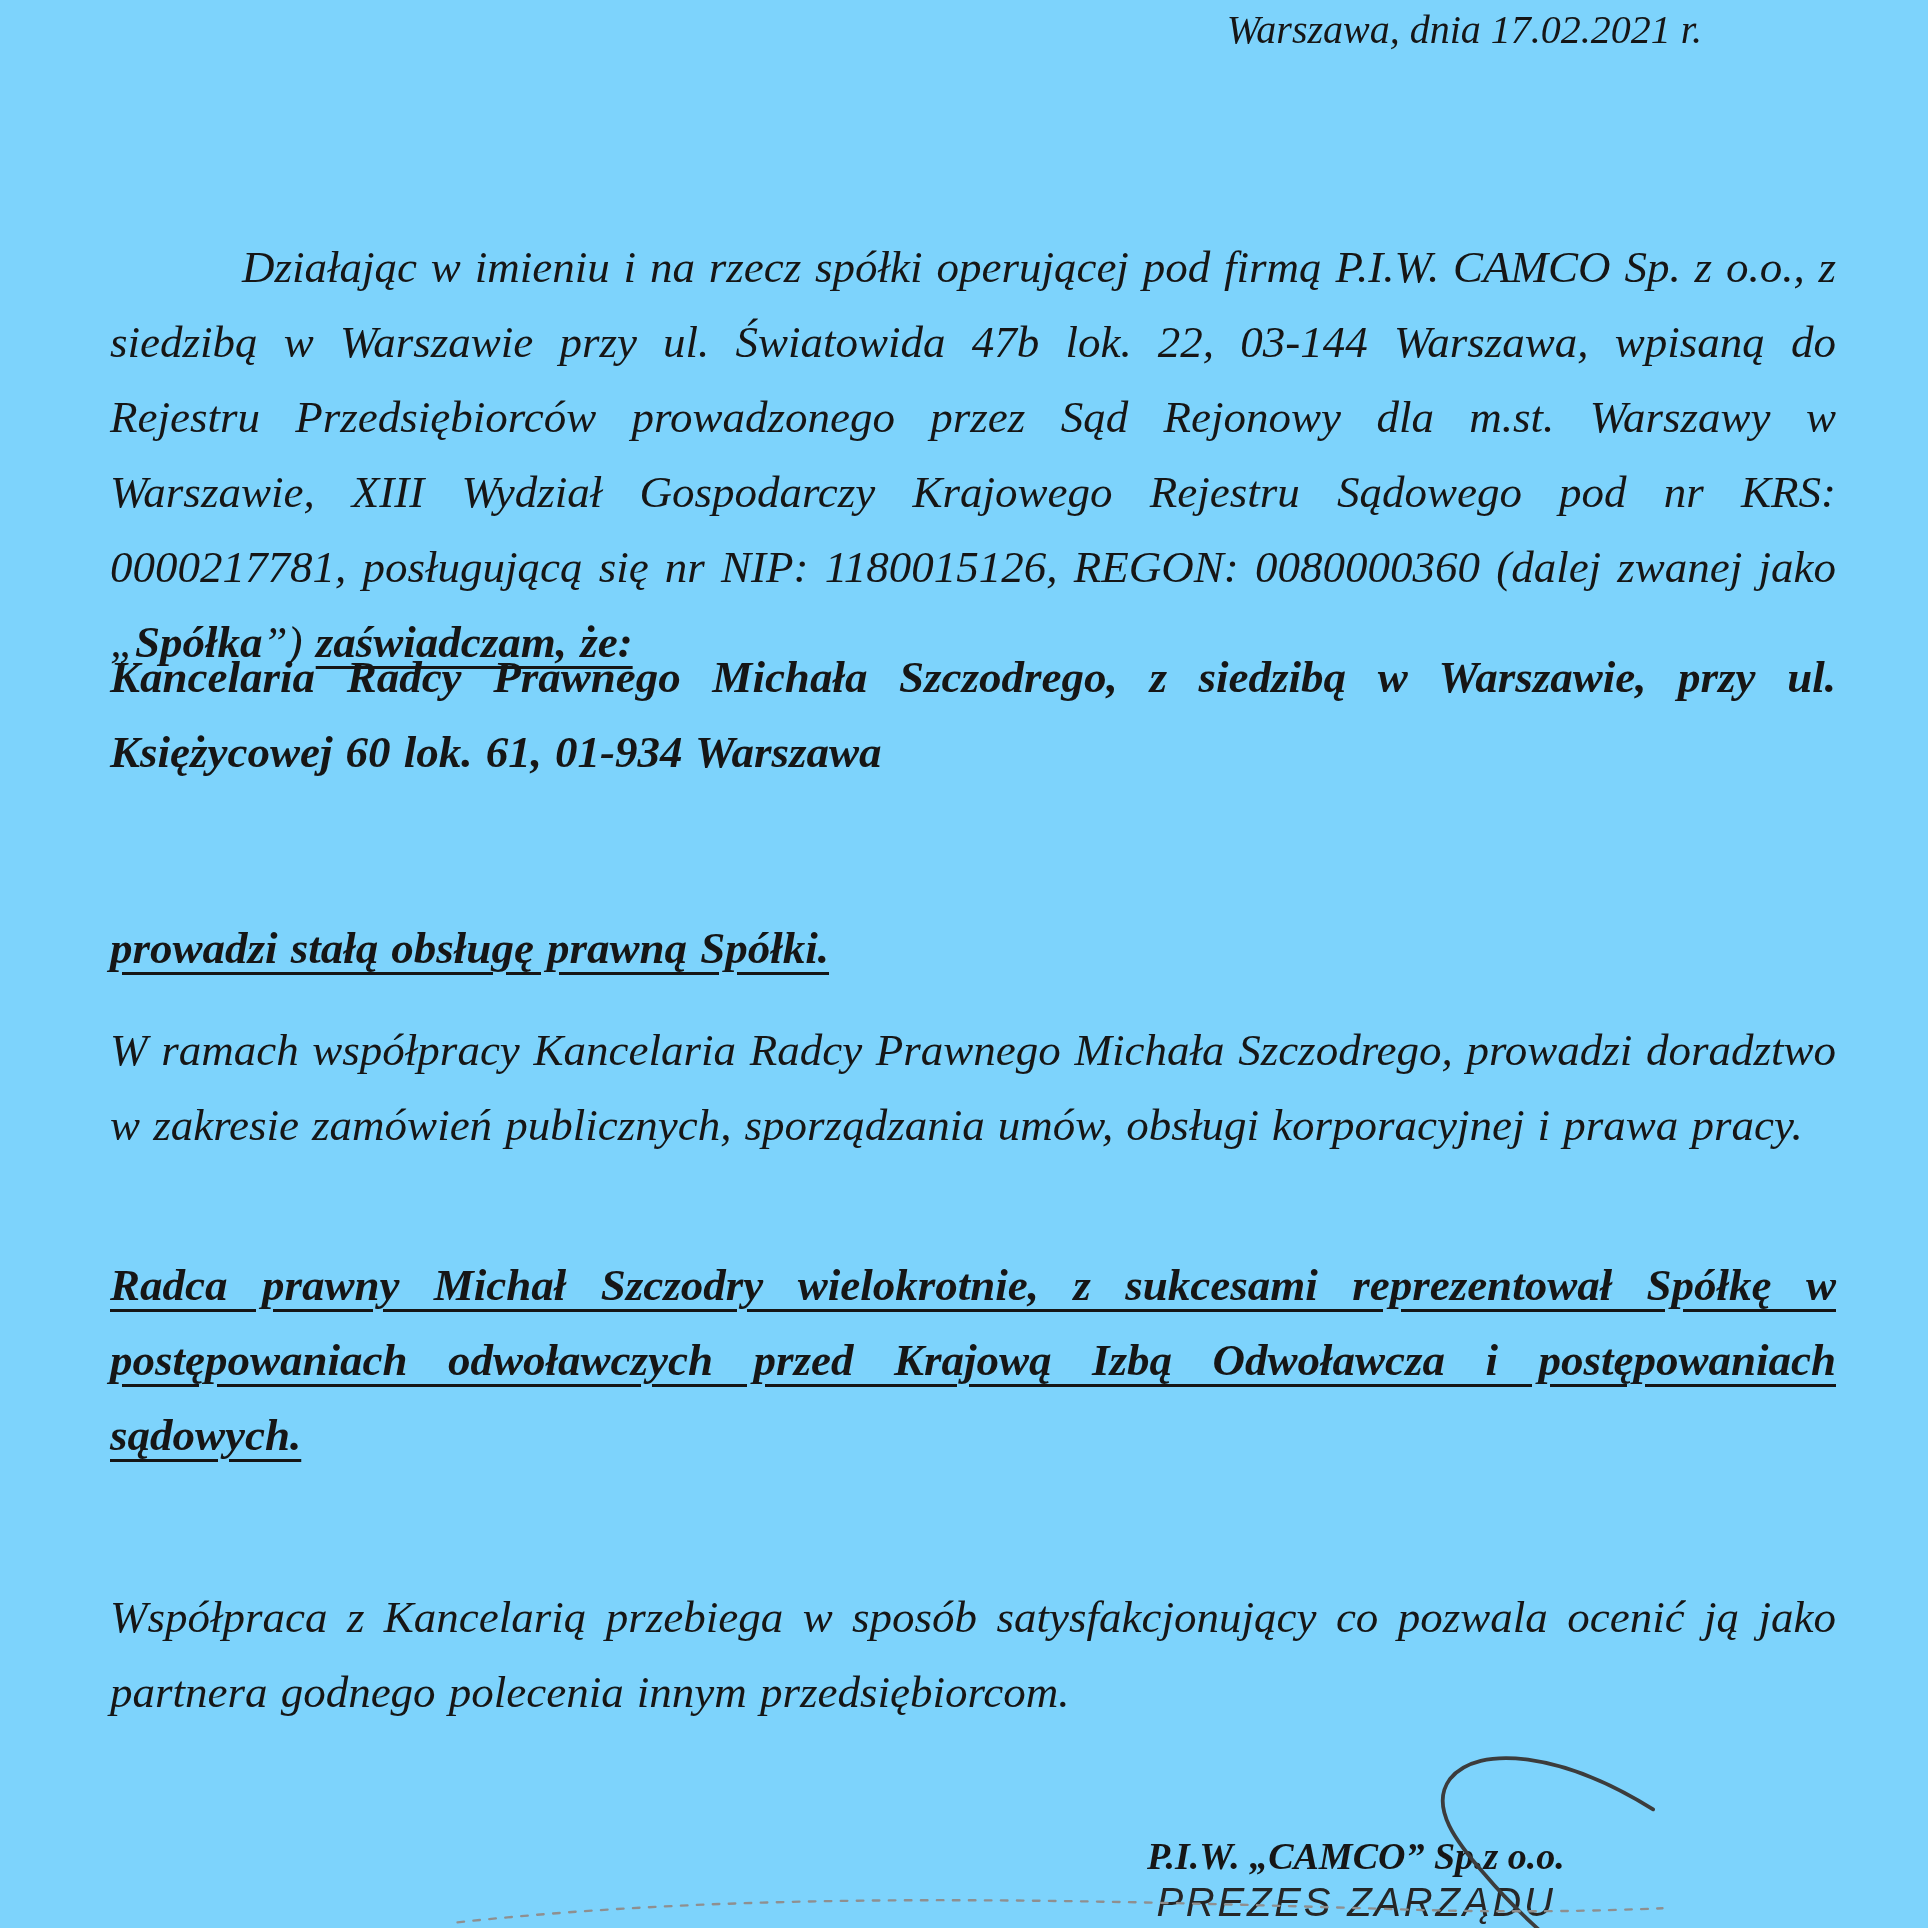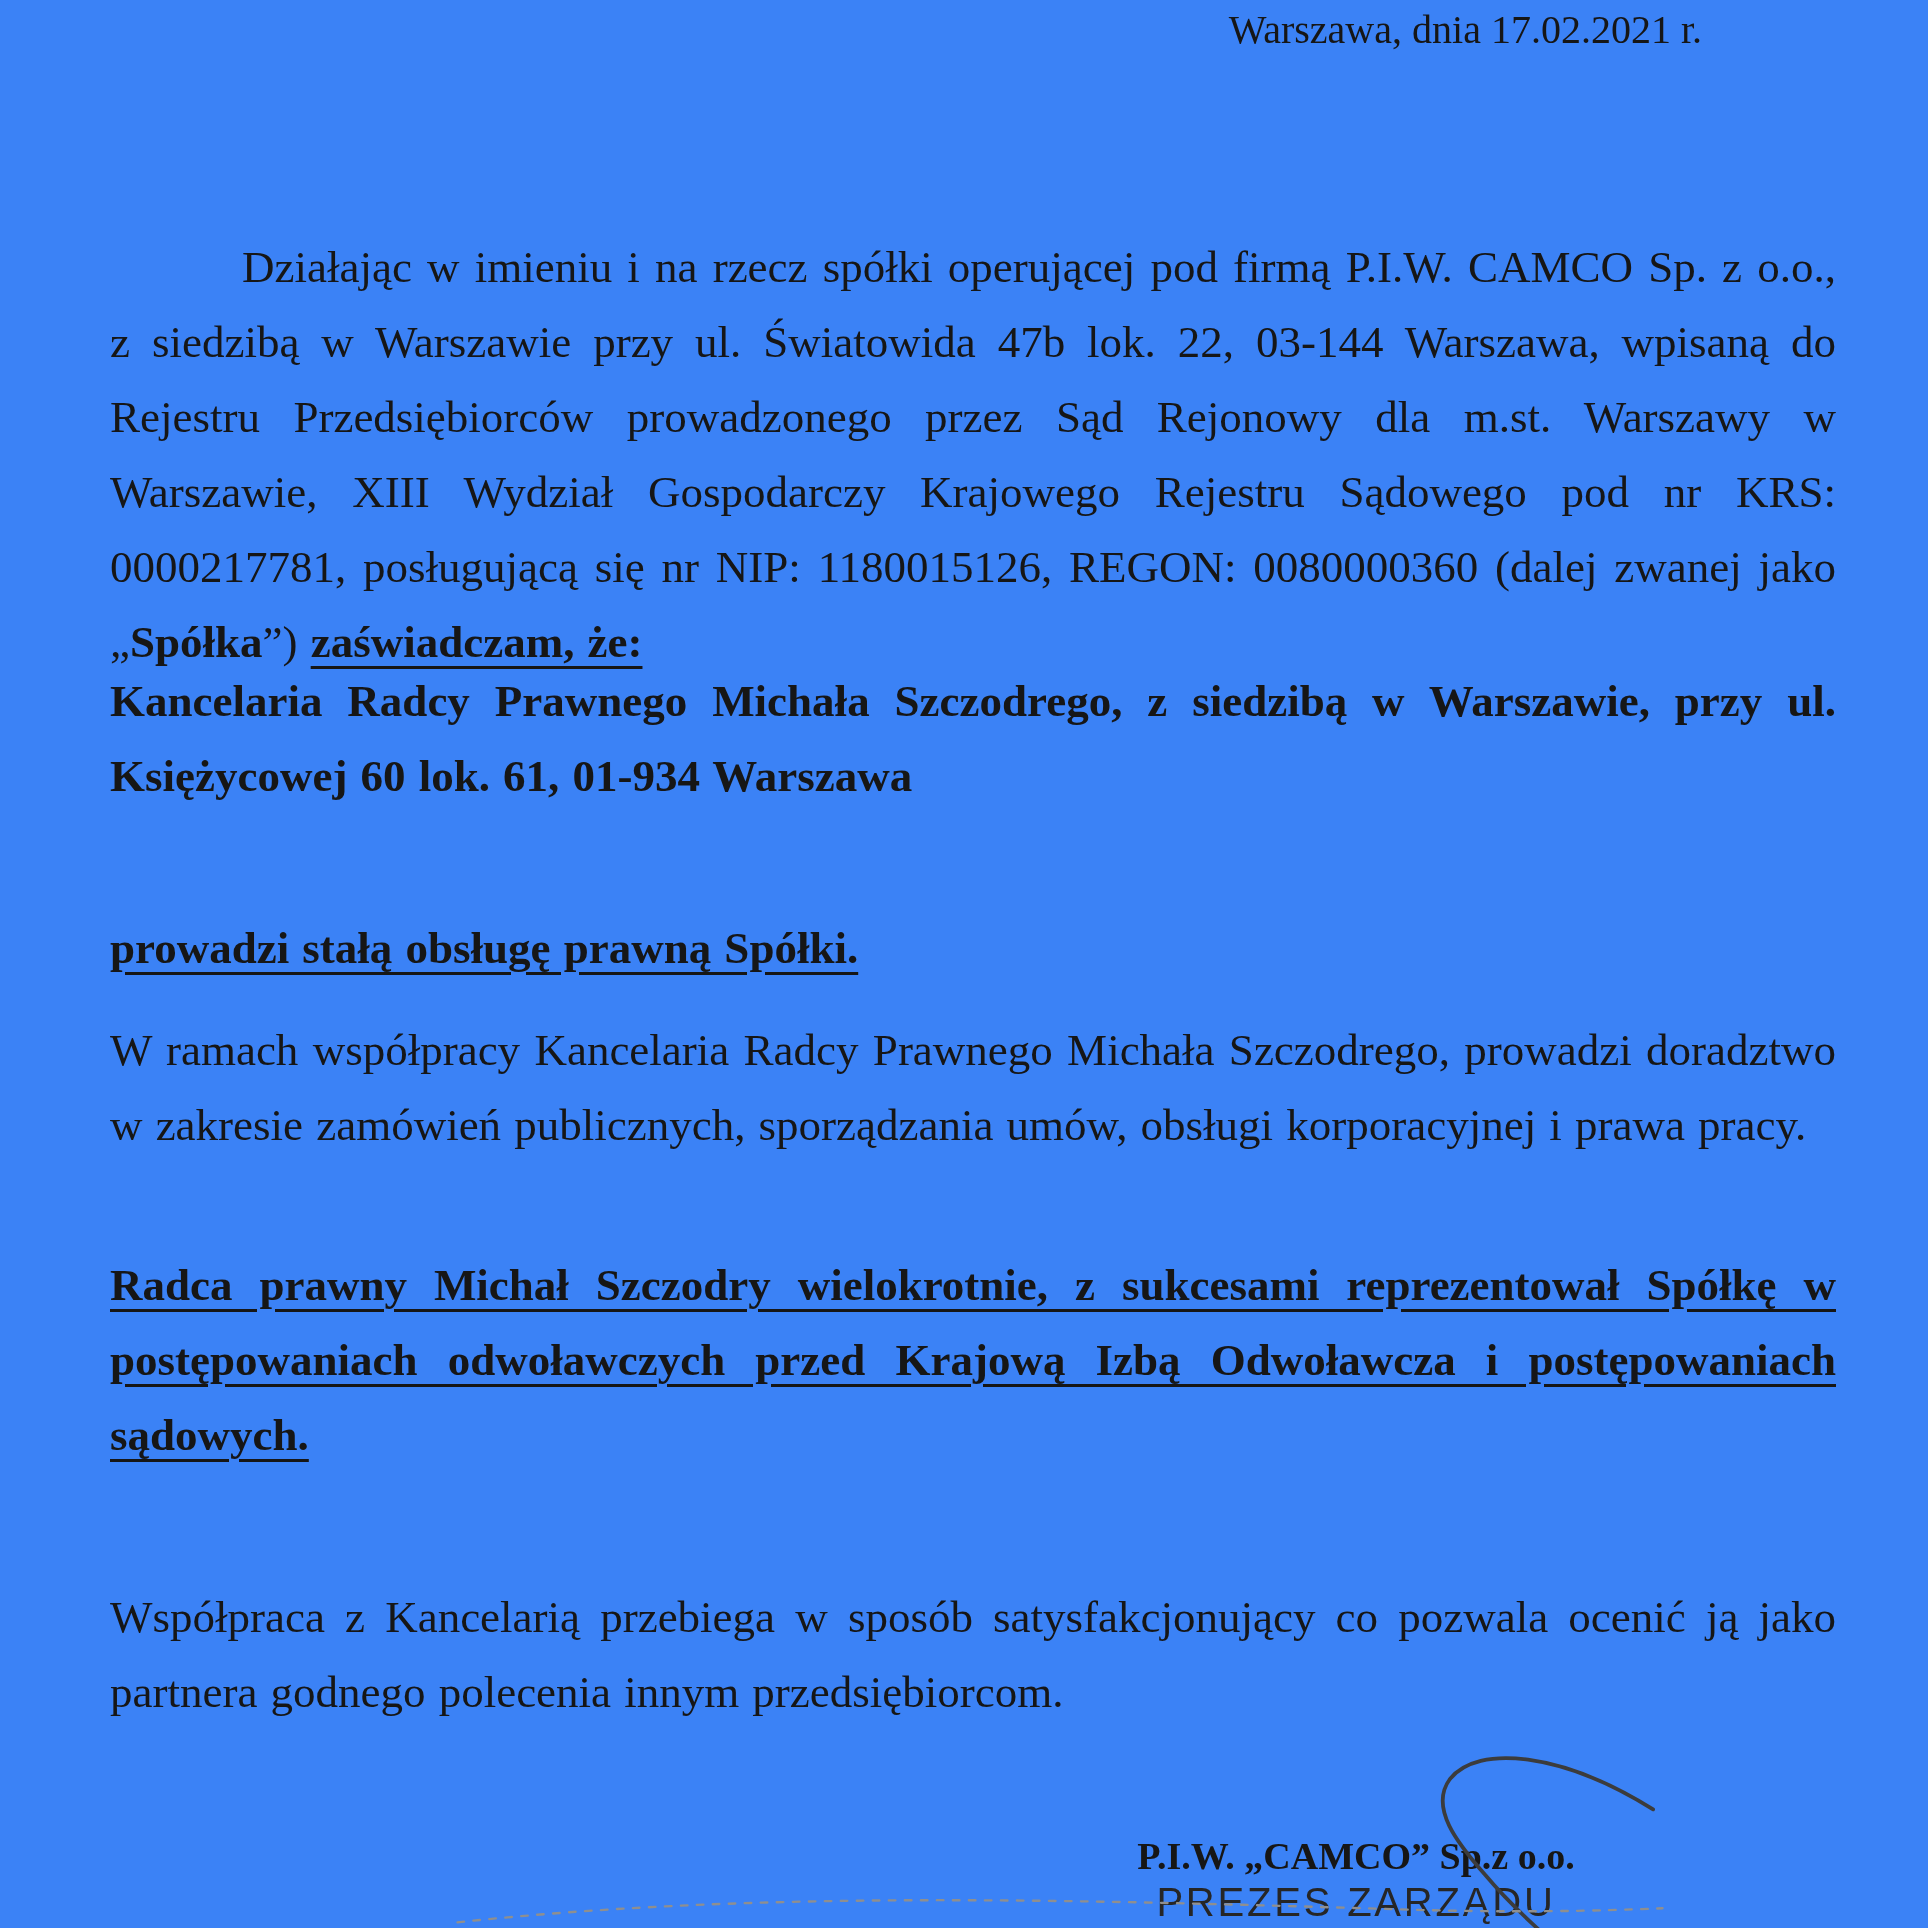--- a/index.html
+++ b/index.html
@@ -11,21 +11,22 @@
     position: relative;
     width: 1928px;
     height: 1928px;
     overflow: hidden;
     font-family: "Liberation Serif", "DejaVu Serif", serif;
     color: #161616;
   }
   .page {
     position: absolute;
     inset: 0;
-    background: #3b82f6;
+    background: #7dd3fc;
+    font-style: italic;
   }
   .date-line {
     position: absolute;
     top: 5.6px;
     right: 226px;
     font-size: 40px;
     line-height: 47px;
     white-space: nowrap;
   }
   .doc-title {
@@ -49,21 +50,21 @@
   }
   .seg-r { font-weight: normal; }
   .seg-b { font-weight: bold; }
   .seg-bu {
     font-weight: bold;
     text-decoration: underline;
     text-decoration-thickness: 3.3px;
     text-underline-offset: 8.5px;
   }
   #p-intro       { top: 230px; text-indent: 132px; }
-  #p-kancelaria  { top: 664px; }
+  #p-kancelaria  { top: 640px; }
   #p-prowadzi    { top: 911px; text-align: left; }
   #p-wramach     { top: 1013px; }
   #p-radca       { top: 1248px; }
   #p-wspolpraca  { top: 1580px; }
 
   .signature-block {
     position: absolute;
     top: 1834px;
     left: 1083px;
     width: 546px;

